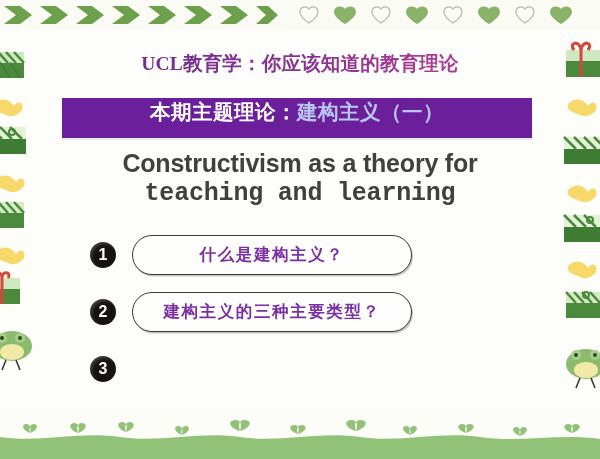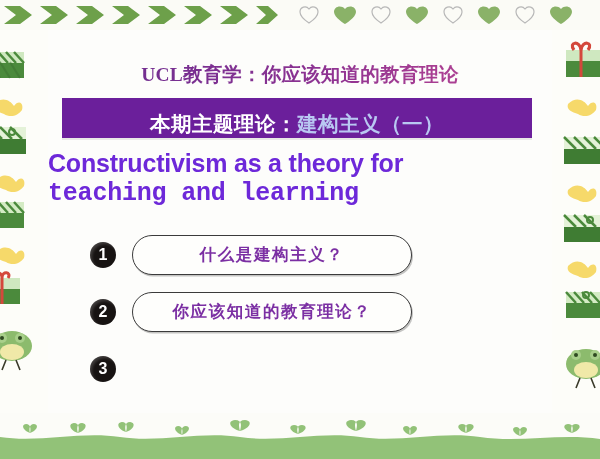--- a/index.html
+++ b/index.html
@@ -66,21 +66,21 @@
     position: absolute;
     top: 26px;
     left: 48px;
     width: 504px;
     height: 392px;
     z-index: 6;
   }
 
   .main-title {
     position: absolute;
-    top: 35px;
+    top: 24px;
     left: 0;
     width: 504px;
     text-align: center;
     font-family: "Liberation Serif", "DejaVu Serif", serif;
     font-size: 19.5px;
     font-weight: bold;
     letter-spacing: 0.2px;
     background: linear-gradient(90deg, #6a2f8f 0%, #7a2f91 30%, #8e3392 55%, #a93e92 78%, #b5479a 100%);
     -webkit-background-clip: text;
     background-clip: text;
@@ -90,41 +90,41 @@
   }
 
   .banner {
     position: absolute;
     top: 72px;
     left: 14px;
     width: 470px;
     height: 40px;
     background: #6b1f9b;
     display: flex;
-    align-items: flex-end;
+    align-items: flex-start;
     justify-content: center;
     box-shadow: 0 2px 0 rgba(0,0,0,0.08);
   }
   .banner-inner {
     font-family: "DejaVu Sans", "Liberation Sans", sans-serif;
     font-size: 20.5px;
     font-weight: bold;
     white-space: nowrap;
     letter-spacing: 0.5px;
   }
   .banner-a { color: #ffffff; }
   .banner-b { color: #b9c8f2; }
 
   .eng-title {
     position: absolute;
     top: 122px;
     left: 0;
     width: 504px;
-    text-align: left;
-    color: #6d28d9;
+    text-align: center;
+    color: #404040;
     font-family: "Liberation Sans", "DejaVu Sans", sans-serif;
     font-size: 25px;
     font-weight: bold;
     line-height: 1.22;
     letter-spacing: -0.2px;
   }
   .eng-l1 { display: block; }
   .eng-l2 { display: block; font-family: Liberation Mono, monospace; }
 
   .items {
@@ -363,21 +363,21 @@
       <div class="item">
         <div class="num-badge">1</div>
         <div class="item-box">
           <span class="item-text">什么是建构主义？</span>
         </div>
       </div>
 
       <div class="item">
         <div class="num-badge">2</div>
         <div class="item-box">
-          <span class="item-text">你应该知道的教育理论？</span>
+          <span class="item-text">建构主义的三种主要类型？</span>
         </div>
       </div>
 
       <div class="item">
         <div class="num-badge">3</div>
       </div>
 
     </div>
   </div>
 </div>

